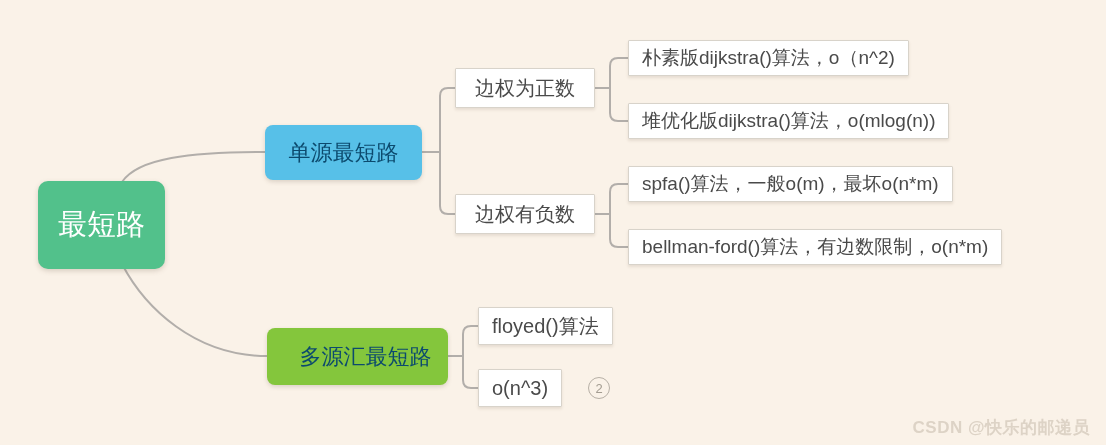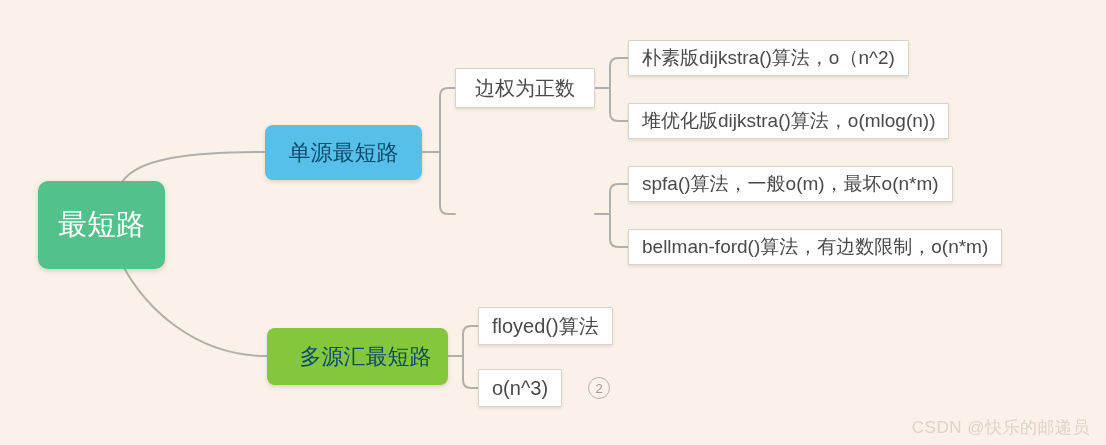--- a/index.html
+++ b/index.html
@@ -44,21 +44,21 @@
   .leaf-6{left:478px;top:369px;font-size:20px;height:38px;}
 
   .num-badge{
     position:absolute;left:588px;top:377px;width:20px;height:20px;
     border:1.5px solid #b7b0a6;border-radius:50%;
     display:flex;align-items:center;justify-content:center;
     color:#a39c91;font-size:13px;background:transparent;
   }
   .watermark{
     position:absolute;right:16px;bottom:6px;
-    color:#ddd3c6;font-size:17px;letter-spacing:.5px;
+    color:#ddd3c6;font-size:17px;letter-spacing:.5px;font-weight:bold;
   }
 </style>
 </head>
 <body>
 
 <div class="canvas">
 
   <svg class="connectors" width="1106" height="445" viewBox="0 0 1106 445" fill="none" stroke="#b2aeaa" stroke-width="2" stroke-linecap="round">
 
     <path d="M 122,182 C 138,158 190,152 265,152"></path>
@@ -83,20 +83,21 @@
   </svg>
 
   <div class="node node-root">最短路</div>
 
   <div class="node node-branch node-branch-blue">单源最短路</div>
 
   <div class="node node-branch node-branch-green">多源汇最短路</div>
 
   <div class="node node-white node-sub node-sub-1">边权为正数</div>
 
+  <div class="node node-white node-sub node-sub-2">边权有负数</div>
 
   <div class="node node-white node-leaf leaf-1">朴素版dijkstra()算法，o（n^2)</div>
 
   <div class="node node-white node-leaf leaf-3">spfa()算法，一般o(m)，最坏o(n*m)</div>
 
   <div class="node node-white node-leaf leaf-2">堆优化版dijkstra()算法，o(mlog(n))</div>
 
   <div class="node node-white node-leaf leaf-5">floyed()算法</div>
 
   <div class="node node-white node-leaf leaf-4">bellman-ford()算法，有边数限制，o(n*m)</div>

